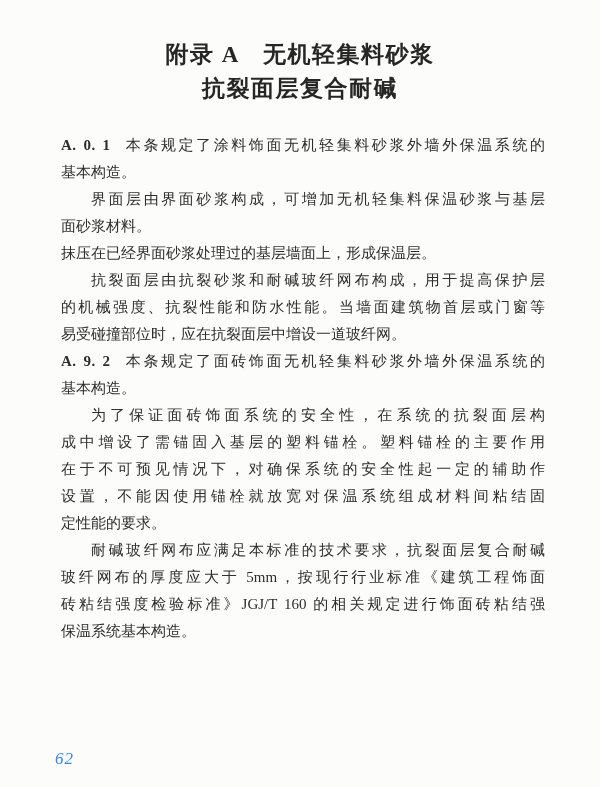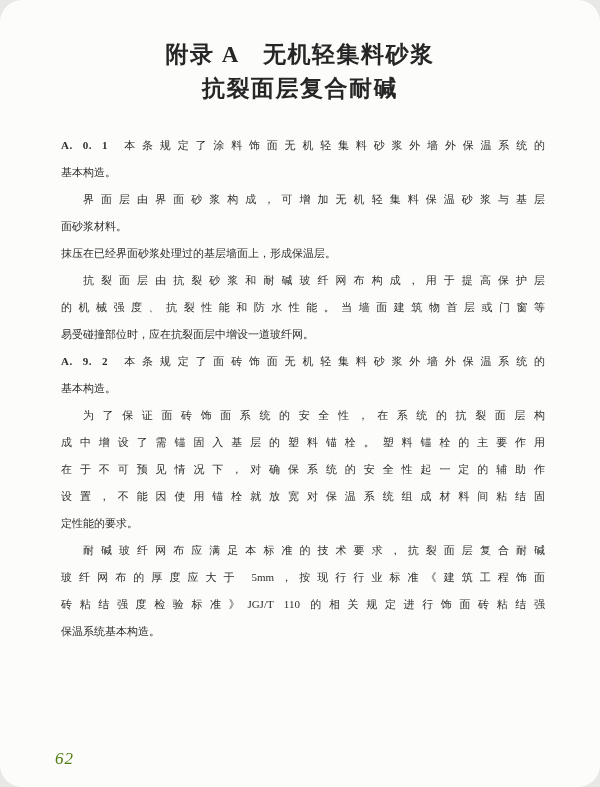--- a/index.html
+++ b/index.html
@@ -5,35 +5,34 @@
   html, body { margin: 0; padding: 0; background: #e8e8e6; }
   .page {
     position: relative;
     width: 600px;
     height: 787px;
     margin: 0 auto;
     background: #fcfcfa;
     font-family: "Liberation Serif", "DejaVu Serif", serif;
     color: #2e2e2e;
     overflow: hidden;
-    border-radius: 22px;
   }
   .title-block {
     padding-top: 38px;
     text-align: center;
     font-size: 23px;
     line-height: 34px;
     font-weight: 600;
     letter-spacing: 1.5px;
     color: #262626;
   }
   .body-block {
     width: 484px;
     margin: 26px 0 0 61px;
-    font-size: 11px;
+    font-size: 15px;
     line-height: 27px;
   }
   .line {
     text-align: justify;
     text-align-last: left;
     white-space: nowrap;
   }
   .line.jt {
     white-space: normal;
     text-align-last: justify;
@@ -43,21 +42,21 @@
     font-weight: bold;
     letter-spacing: 0.5px;
     margin-right: 0.85em;
   }
   .pagenum {
     position: absolute;
     left: 55px;
     top: 749px;
     font-size: 17px;
     font-style: italic;
-    color: #4d7c0f;
+    color: #3b82f6;
     letter-spacing: 1px;
   }
 </style>
 </head>
 <body>
 
 <div class="page">
 
   <div class="title-block">
     <div>附录 A　无机轻集料砂浆</div>
@@ -75,19 +74,19 @@
     <div class="line">易受碰撞部位时，应在抗裂面层中增设一道玻纤网。</div>
     <div class="line jt"><span class="clabel">A. 9. 2</span><span>本条规定了面砖饰面无机轻集料砂浆外墙外保温系统的</span></div>
     <div class="line">基本构造。</div>
     <div class="line jt ind">为了保证面砖饰面系统的安全性，在系统的抗裂面层构</div>
     <div class="line jt">成中增设了需锚固入基层的塑料锚栓。塑料锚栓的主要作用</div>
     <div class="line jt">在于不可预见情况下，对确保系统的安全性起一定的辅助作</div>
     <div class="line jt">设置，不能因使用锚栓就放宽对保温系统组成材料间粘结固</div>
     <div class="line">定性能的要求。</div>
     <div class="line jt ind">耐碱玻纤网布应满足本标准的技术要求，抗裂面层复合耐碱</div>
     <div class="line jt">玻纤网布的厚度应大于 5mm，按现行行业标准《建筑工程饰面</div>
-    <div class="line jt">砖粘结强度检验标准》JGJ/T 110 的相关规定进行饰面砖粘结强</div>
+    <div class="line jt">砖粘结强度检验标准》JGJ/T 160 的相关规定进行饰面砖粘结强</div>
     <div class="line">保温系统基本构造。</div>
   </div>
 
   <div class="pagenum">62</div>
 
 </div>
 
 </body></html>

